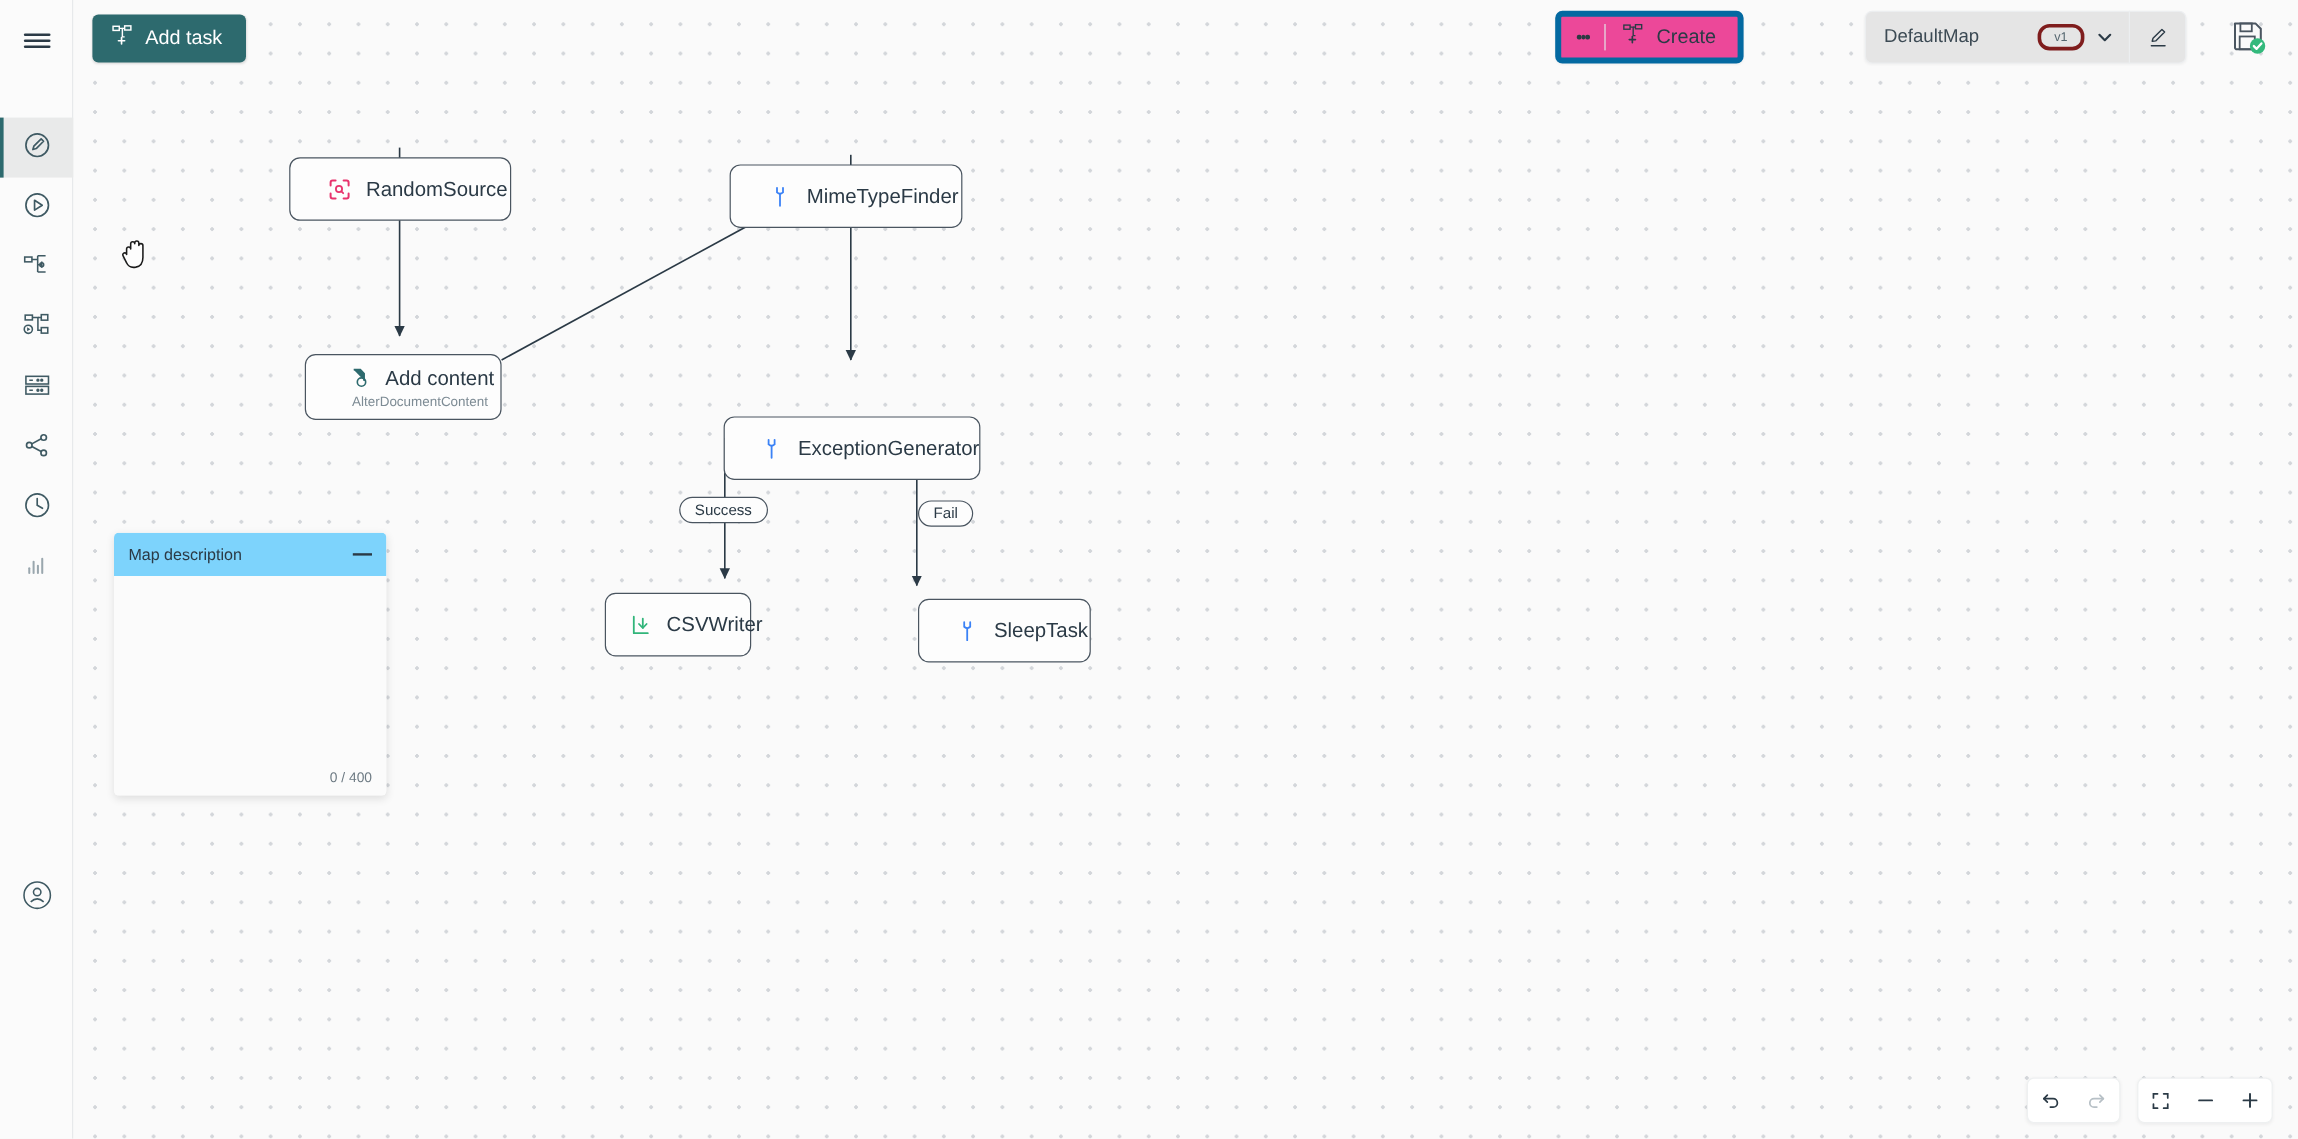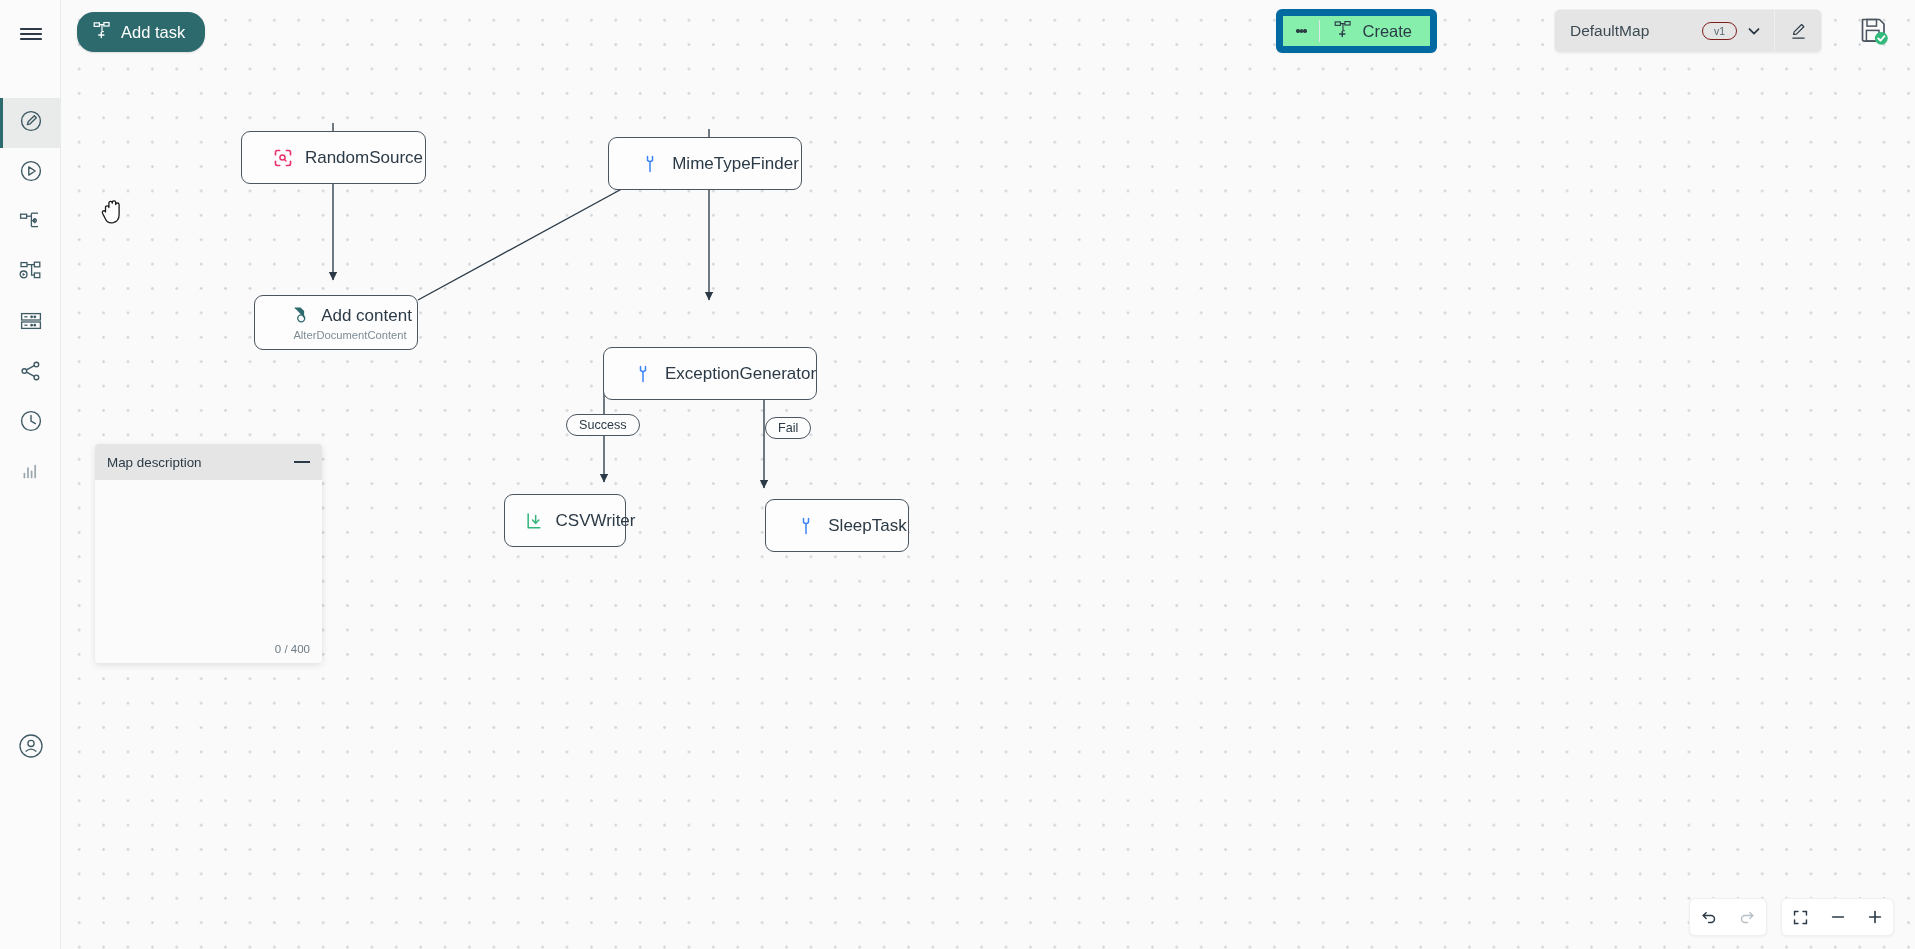--- a/index.html
+++ b/index.html
@@ -41,47 +41,47 @@
   }
   .rail-avatar {
     position: absolute; left: 0; bottom: 178px; width: 61px; height: 50px;
     display: flex; align-items: center; justify-content: center; cursor: pointer;
   }
 
   
   .add-task-btn {
     position: absolute; left: 77px; top: 12px;
     height: 40px; padding: 0 20px 0 16px;
-    background: #2d6a6e; color: #fff; border: none; border-radius: 17px;
+    background: #2d6a6e; color: #fff; border: none; border-radius: 5px;
     display: flex; align-items: center; gap: 9px;
     font-size: 16.5px; cursor: pointer; z-index: 25;
     box-shadow: 0 1px 2px rgba(0,0,0,.12);
   }
   .create-group {
-    position: absolute; right: 478px; top: 9px; height: 44px;
-    background: #86efac; border: 7px solid #0369a1; border-radius: 6px;
+    position: absolute; right: 462px; top: 9px; height: 44px;
+    background: #ec4899; border: 5px solid #0369a1; border-radius: 6px;
     display: flex; align-items: center; z-index: 25;
     box-shadow: 0 1px 2px rgba(0,0,0,.04);
   }
   .kebab { width: 36px; height: 44px; display:flex; align-items:center; justify-content:center; cursor: pointer; }
   .kebab i { display:block; width:3.4px; height:3.4px; border-radius:50%; background:#2b3a42; margin:1.7px 0; }
   .vdiv { width: 1px; height: 22px; background: #e3e6e8; }
   .create-btn {
     display: flex; align-items: center; gap: 9px; height: 44px;
     padding: 0 18px 0 14px; font-size: 16.5px; color: #2b3a46; cursor: pointer;
   }
   .map-select {
     position: absolute; right: 93px; top: 9px; width: 268px; height: 44px;
     background: #e5e5e5; border: 1px solid #eceef0; border-radius: 6px;
     display: flex; align-items: center; z-index: 25;
     box-shadow: 0 1px 2px rgba(0,0,0,.04);
   }
   .map-name { flex: 1; padding-left: 15px; font-size: 15.5px; color: #3c4a54; }
   .ver-badge {
-    border: 1px solid #7f1d1d; border-radius: 10px; color: #55666f;
+    border: 3px solid #7f1d1d; border-radius: 10px; color: #55666f;
     font-size: 10.5px; padding: 2px 11px; margin-right: 6px;
   }
   .chev { padding: 0 11px 0 2px; cursor: pointer; display:flex; align-items:center; }
   .pencil-btn { width: 47px; height: 44px; display:flex; align-items:center; justify-content:center; border-left: 1px solid #eceef0; cursor: pointer; }
   .save-btn { position: absolute; right: 24px; top: 14px; width: 34px; height: 34px; cursor: pointer; z-index: 25; }
 
   
   .node {
     position: absolute; background: #fdfdfd; border: 1.3px solid #4a5560;
     border-radius: 9px; display: flex; flex-direction: column;
@@ -104,21 +104,21 @@
   }
 
   
   .desc-panel {
     position: absolute; left: 95px; top: 444px; width: 227px; height: 219px;
     background: #fbfbfb; border-radius: 4px; z-index: 8;
     box-shadow: 0 2px 7px rgba(0,0,0,.11);
     display: flex; flex-direction: column; overflow: hidden;
   }
   .desc-head {
-    height: 36px; background: #e5e5e5; display: flex; align-items: center;
+    height: 36px; background: #7dd3fc; display: flex; align-items: center;
     justify-content: space-between; padding: 0 12px;
   }
   .desc-title { font-size: 13.4px; color: #2b3a46; }
   .desc-min { width: 16px; height: 2.5px; background: #2b3a46; cursor: pointer; }
   .desc-body { flex: 1; position: relative; background: #fbfbfb; }
   .desc-count { position: absolute; right: 12px; bottom: 8px; font-size: 11.5px; color: #6d7a83; }
 
   
   .ctl-group {
     position: absolute; bottom: 13px; height: 38px; background: #fff;

